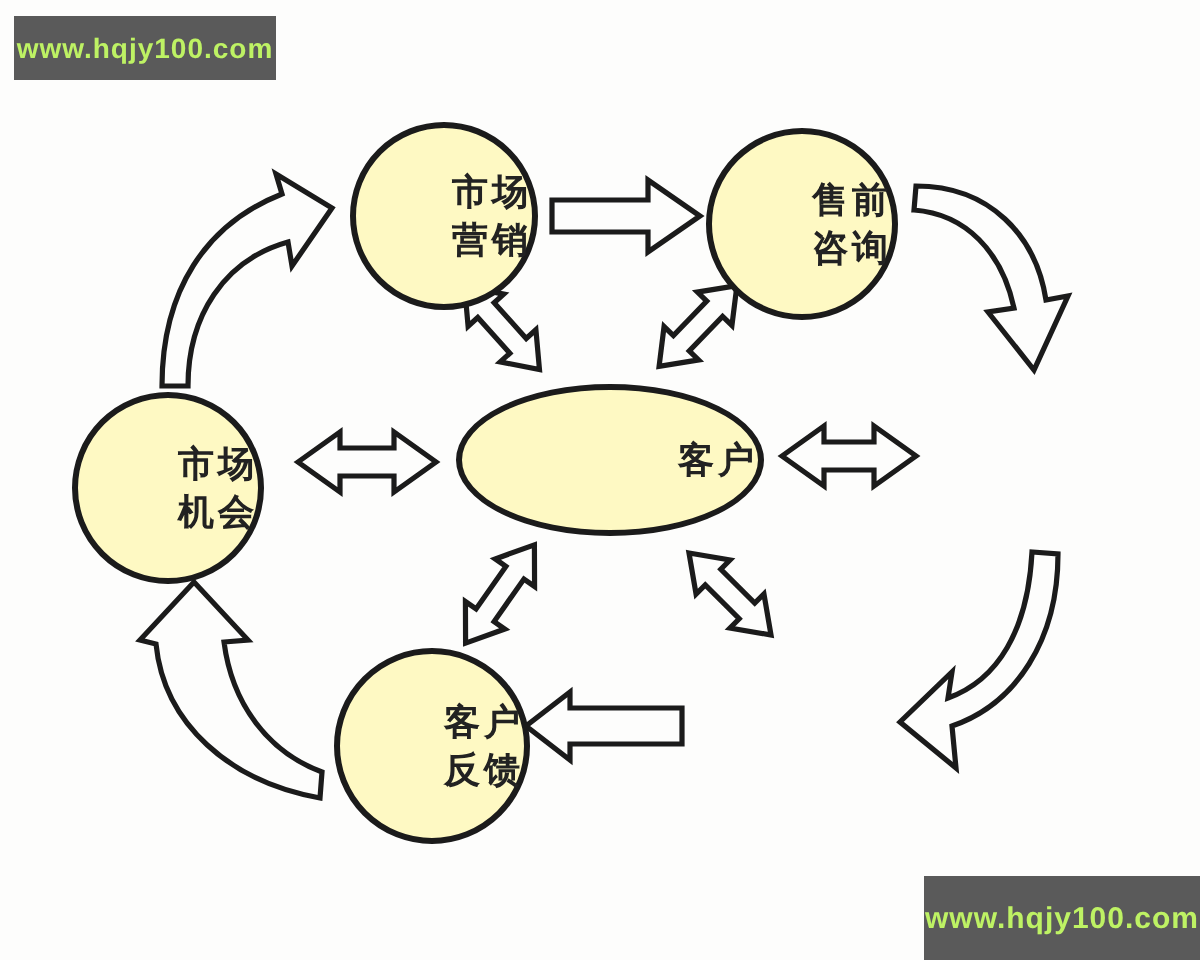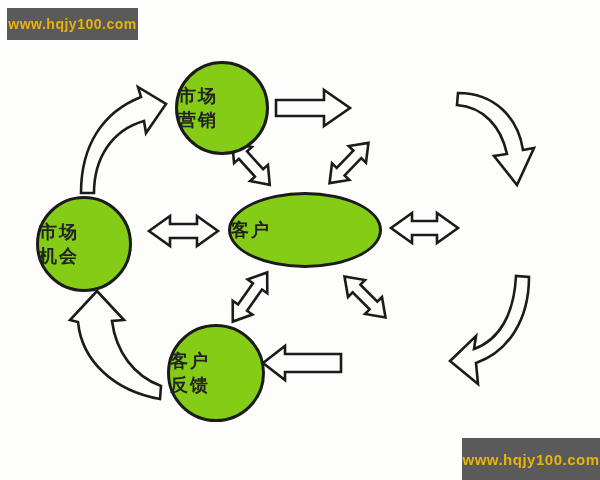--- a/index.html
+++ b/index.html
@@ -20,39 +20,39 @@
   .arrow-layer path{
     fill:#fdfdfc;
     stroke:#1b1b1b;
     stroke-width:2.6;
     stroke-linejoin:miter;
   }
   .node{
     position:absolute;
     border:3px solid #1b1b1b;
     border-radius:50%;
-    background:#84cc16;
+    background:#fef9c3;
     display:flex;
     align-items:center;
-    justify-content:flex-start;
+    justify-content:flex-end;
     box-sizing:border-box;
   }
   .node .label{
     font-size:18px;
     font-weight:bold;
     color:#222;
     text-align:center;
     line-height:1.35;
     letter-spacing:2px;
     white-space:pre-line;
   }
   .watermark{
     position:absolute;
     background:#5a5a5a;
-    color:#eab308;
+    color:#bef264;
     font-weight:bold;
     display:flex;
     align-items:center;
     justify-content:center;
     letter-spacing:0.5px;
   }
   .watermark.tl{left:7px;top:8px;width:131px;height:32px;font-size:14px;}
   .watermark.br{left:462px;top:438px;width:138px;height:42px;font-size:15px;}
 </style>
 </head>
@@ -75,20 +75,24 @@
     <path transform="translate(349,163) rotate(134)" d="M -28,0 L -12,-12 L -12,-5.5 L 12,-5.5 L 12,-12 L 28,0 L 12,12 L 12,5.5 L -12,5.5 L -12,12 Z"></path>
     <path transform="translate(250,297) rotate(125)" d="M -30,0 L -13,-12 L -13,-5.5 L 13,-5.5 L 13,-12 L 30,0 L 13,12 L 13,5.5 L -13,5.5 L -13,12 Z"></path>
     <path transform="translate(365,297) rotate(45)" d="M -29,0 L -12,-12 L -12,-5.5 L 12,-5.5 L 12,-12 L 29,0 L 12,12 L 12,5.5 L -12,5.5 L -12,12 Z"></path>
   </svg>
 
   <div class="node" style="left:175px;top:61px;width:94px;height:94px;">
     <span class="label">市场
 营销</span>
   </div>
 
+  <div class="node" style="left:353px;top:64px;width:96px;height:96px;">
+    <span class="label">售前
+咨询</span>
+  </div>
 
 
 
   <div class="node" style="left:167px;top:324px;width:98px;height:98px;">
     <span class="label">客户
 反馈</span>
   </div>
 
   <div class="node" style="left:36px;top:196px;width:96px;height:96px;">
     <span class="label">市场

